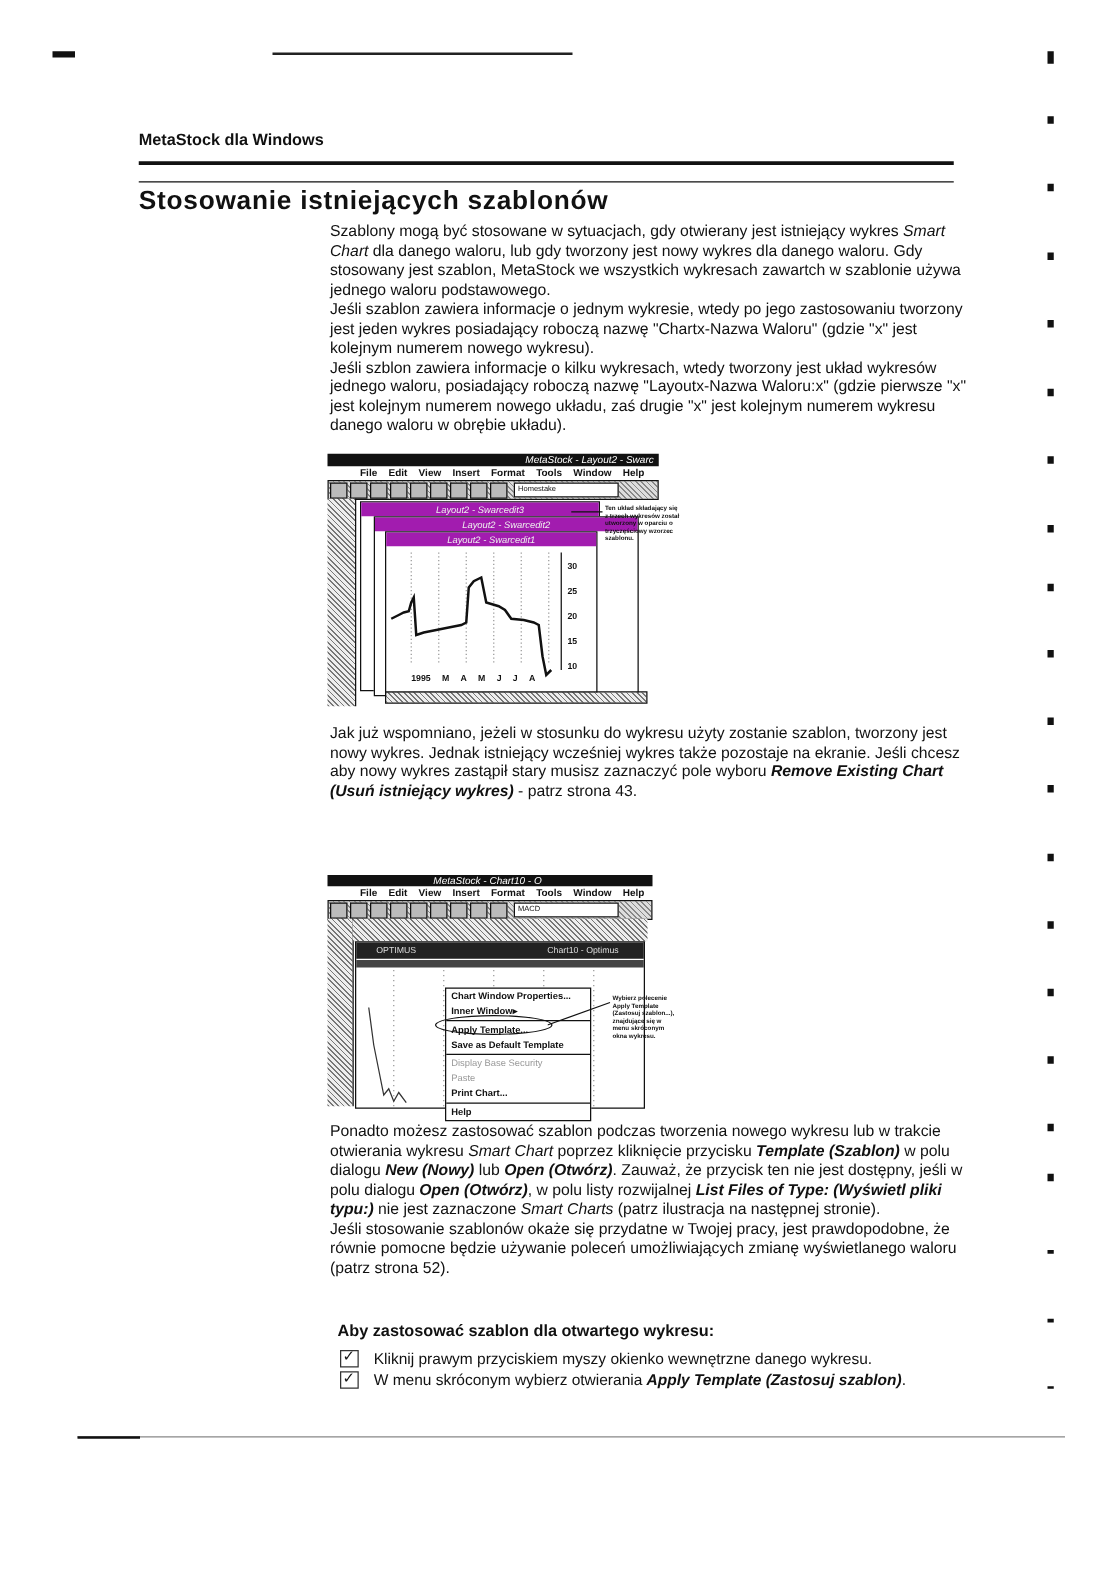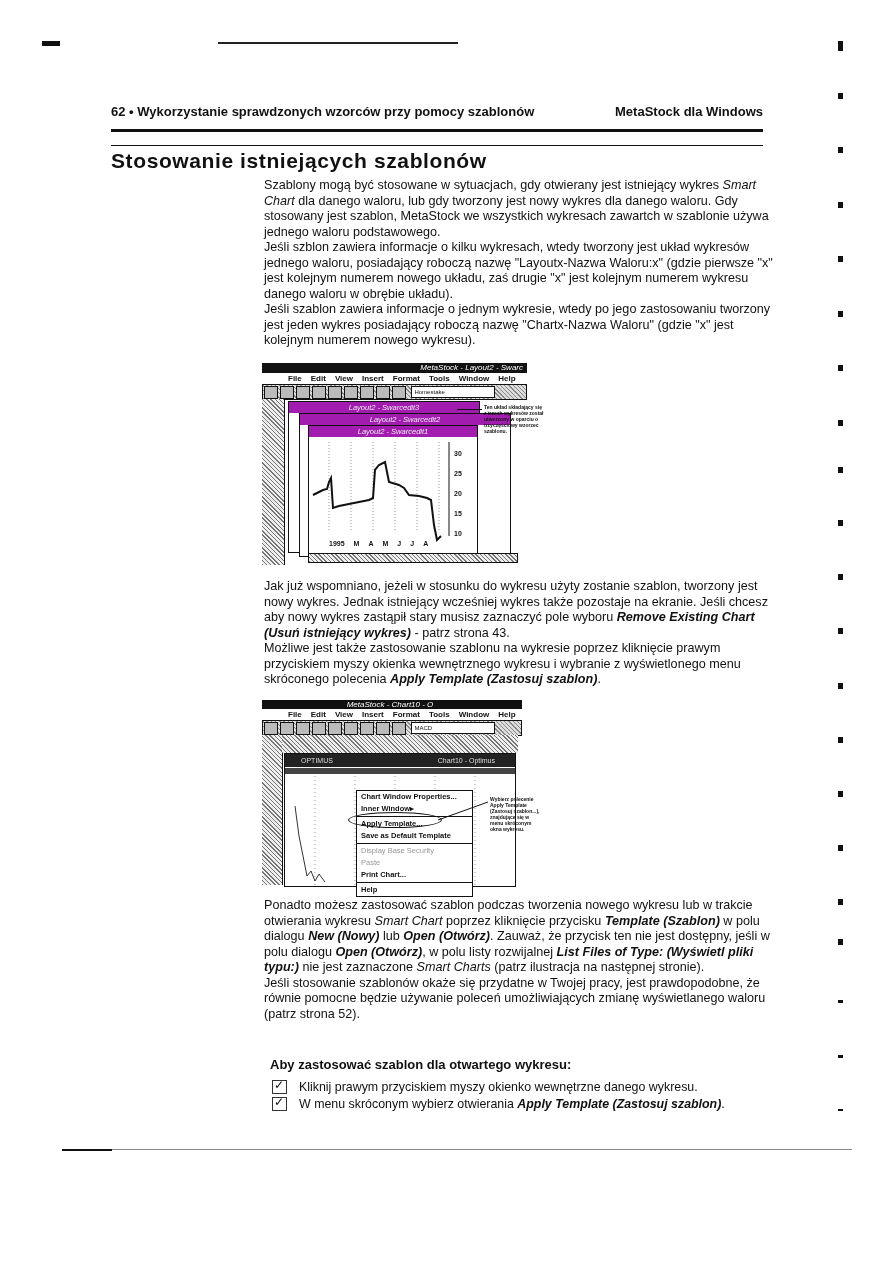--- a/index.html
+++ b/index.html
@@ -54,32 +54,31 @@
 <div class="mark" style="left:838px;top:737px;width:5px;height:6px;"></div>
 <div class="mark" style="left:838px;top:791px;width:5px;height:6px;"></div>
 <div class="mark" style="left:838px;top:845px;width:5px;height:6px;"></div>
 <div class="mark" style="left:838px;top:899px;width:5px;height:6px;"></div>
 <div class="mark" style="left:838px;top:939px;width:5px;height:6px;"></div>
 <div class="mark" style="left:838px;top:1000px;width:5px;height:3px;"></div>
 <div class="mark" style="left:838px;top:1055px;width:5px;height:3px;"></div>
 <div class="mark" style="left:838px;top:1109px;width:5px;height:2px;"></div>
 
 <div class="hdr">
-  <span>62 • Wykorzystanie sprawdzonych wzorców przy pomocy szablonów</span>
   <span>MetaStock dla Windows</span>
 </div>
 <div class="rule" style="top:129px;height:3px;"></div>
 <div class="rule" style="top:145px;height:1px;"></div>
 
 <h1>Stosowanie istniejących szablonów</h1>
 
 <div class="para" style="top:178px;">
   <p><span>Szablony mogą być stosowane w sytuacjach, gdy otwierany jest istniejący wykres </span><i>Smart Chart</i><span> dla danego waloru, lub gdy tworzony jest nowy wykres dla danego waloru. Gdy stosowany jest szablon, MetaStock we wszystkich wykresach zawartch w szablonie używa jednego waloru podstawowego.</span></p>
+  <p>Jeśli szablon zawiera informacje o jednym wykresie, wtedy po jego zastosowaniu tworzony jest jeden wykres posiadający roboczą nazwę "Chartx-Nazwa Waloru" (gdzie "x" jest kolejnym numerem nowego wykresu).</p>
   <p>Jeśli szblon zawiera informacje o kilku wykresach, wtedy tworzony jest układ wykresów jednego waloru, posiadający roboczą nazwę "Layoutx-Nazwa Waloru:x" (gdzie pierwsze "x" jest kolejnym numerem nowego układu, zaś drugie "x" jest kolejnym numerem wykresu danego waloru w obrębie układu).</p>
-  <p>Jeśli szablon zawiera informacje o jednym wykresie, wtedy po jego zastosowaniu tworzony jest jeden wykres posiadający roboczą nazwę "Chartx-Nazwa Waloru" (gdzie "x" jest kolejnym numerem nowego wykresu).</p>
 </div>
 
 <div class="shot" style="left:262px;top:363px;width:265px;height:202px;">
   <div class="bar" style="left:0;top:0;width:265px;height:10px;text-align:right;padding-right:4px;box-sizing:border-box;line-height:10px;font-style:italic;"><span>MetaStock - Layout2 - Swarc</span></div>
   <div class="menubar" style="left:2px;top:11px;">
     <span>File</span>
     <span>Edit</span>
     <span>View</span>
     <span>Insert</span>
     <span>Format</span>
@@ -129,21 +128,20 @@
       <span>A</span>
     </div>
   </div>
   <div class="dither" style="position:absolute;left:46px;top:190px;width:208px;height:8px;border:1px solid #111;"></div>
 </div>
 <div class="abs" style="left:457px;top:409px;width:25px;height:1px;background:#111;"></div>
 <div class="callout" style="left:484px;top:404px;width:60px;">Ten układ składający się z trzech wykresów został utworzony w oparciu o trzyczęściowy wzorzec szablonu.</div>
 
 <div class="para" style="top:579px;">
   <p><span>Jak już wspomniano, jeżeli w stosunku do wykresu użyty zostanie szablon, tworzony jest nowy wykres. Jednak istniejący wcześniej wykres także pozostaje na ekranie. Jeśli chcesz aby nowy wykres zastąpił stary musisz zaznaczyć pole wyboru </span><b>Remove Existing Chart (Usuń istniejący wykres)</b><span> - patrz strona 43.</span></p>
-  <p><span>Możliwe jest także zastosowanie szablonu na wykresie poprzez kliknięcie prawym przyciskiem myszy okienka wewnętrznego wykresu i wybranie z wyświetlonego menu skróconego polecenia </span><b>Apply Template (Zastosuj szablon)</b><span>.</span></p>
 </div>
 
 <div class="shot" style="left:262px;top:700px;width:260px;height:186px;">
   <div class="bar" style="left:0;top:0;width:260px;height:9px;text-align:center;padding-right:4px;box-sizing:border-box;line-height:9px;font-style:italic;"><span>MetaStock - Chart10 - O</span></div>
   <div class="menubar" style="left:2px;top:10px;">
     <span>File</span>
     <span>Edit</span>
     <span>View</span>
     <span>Insert</span>
     <span>Format</span>

